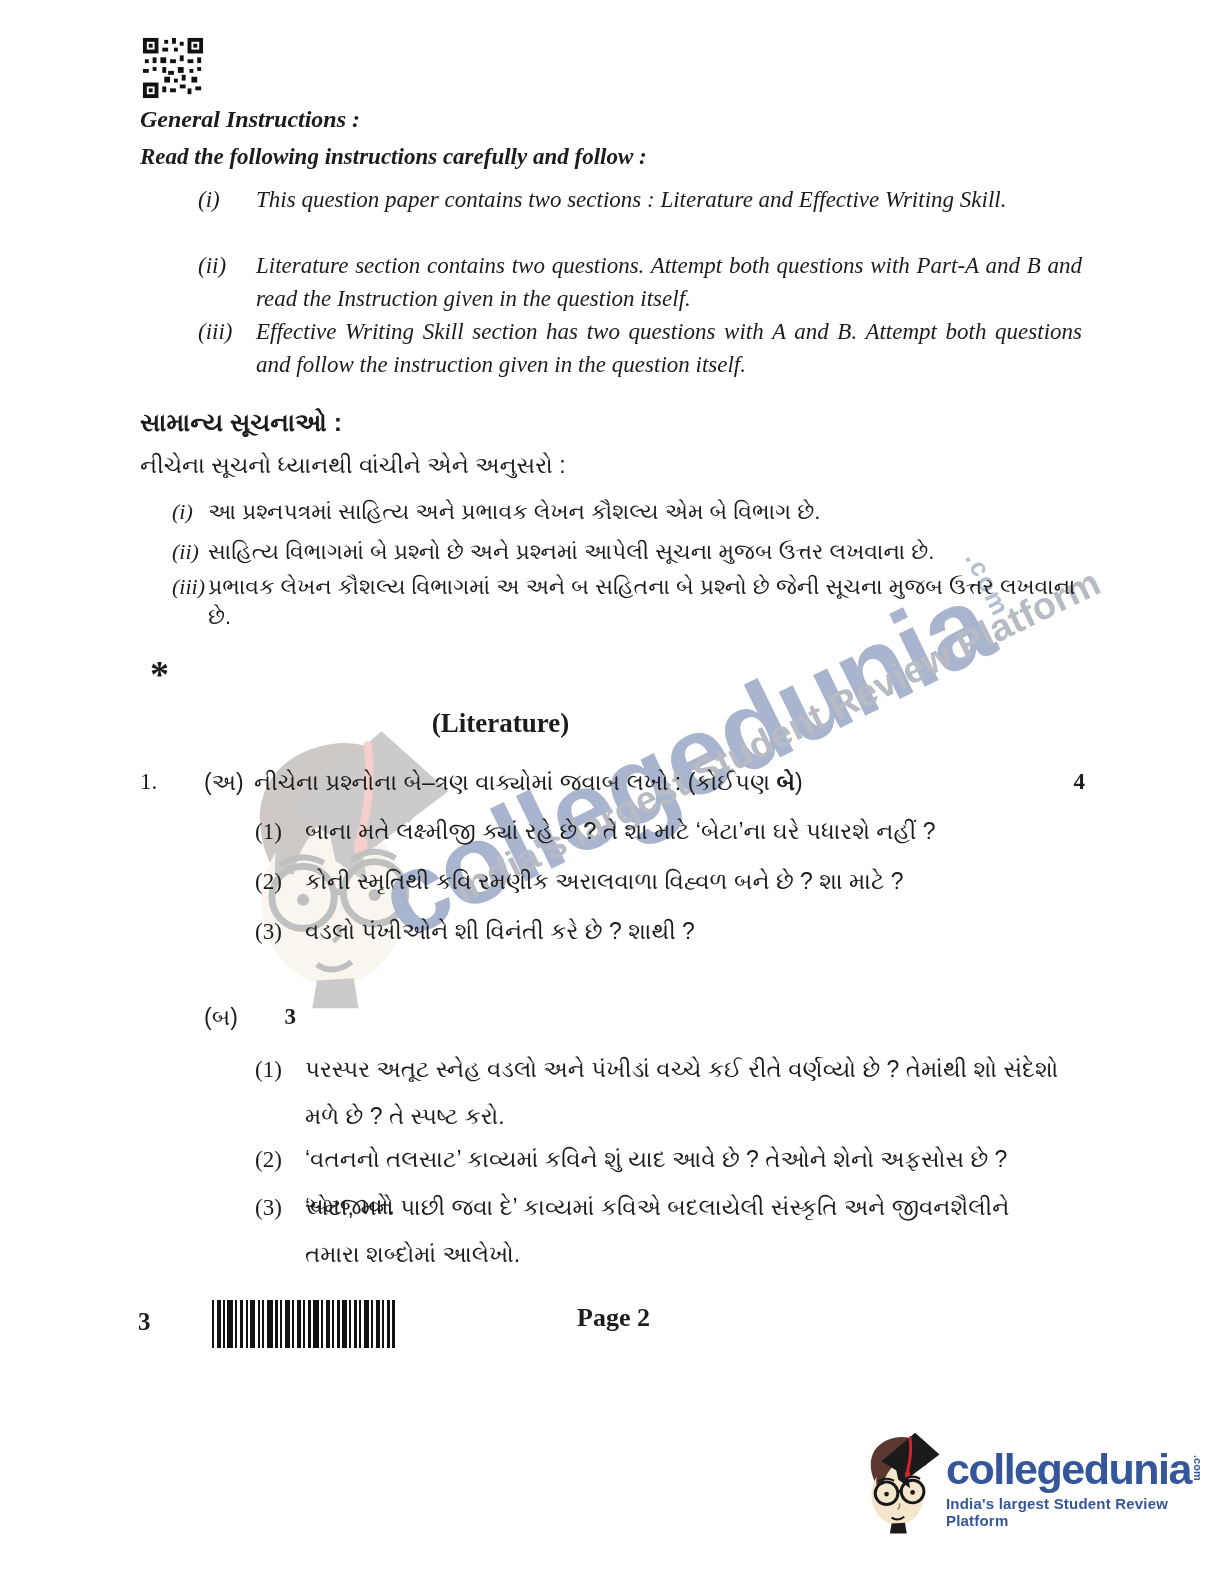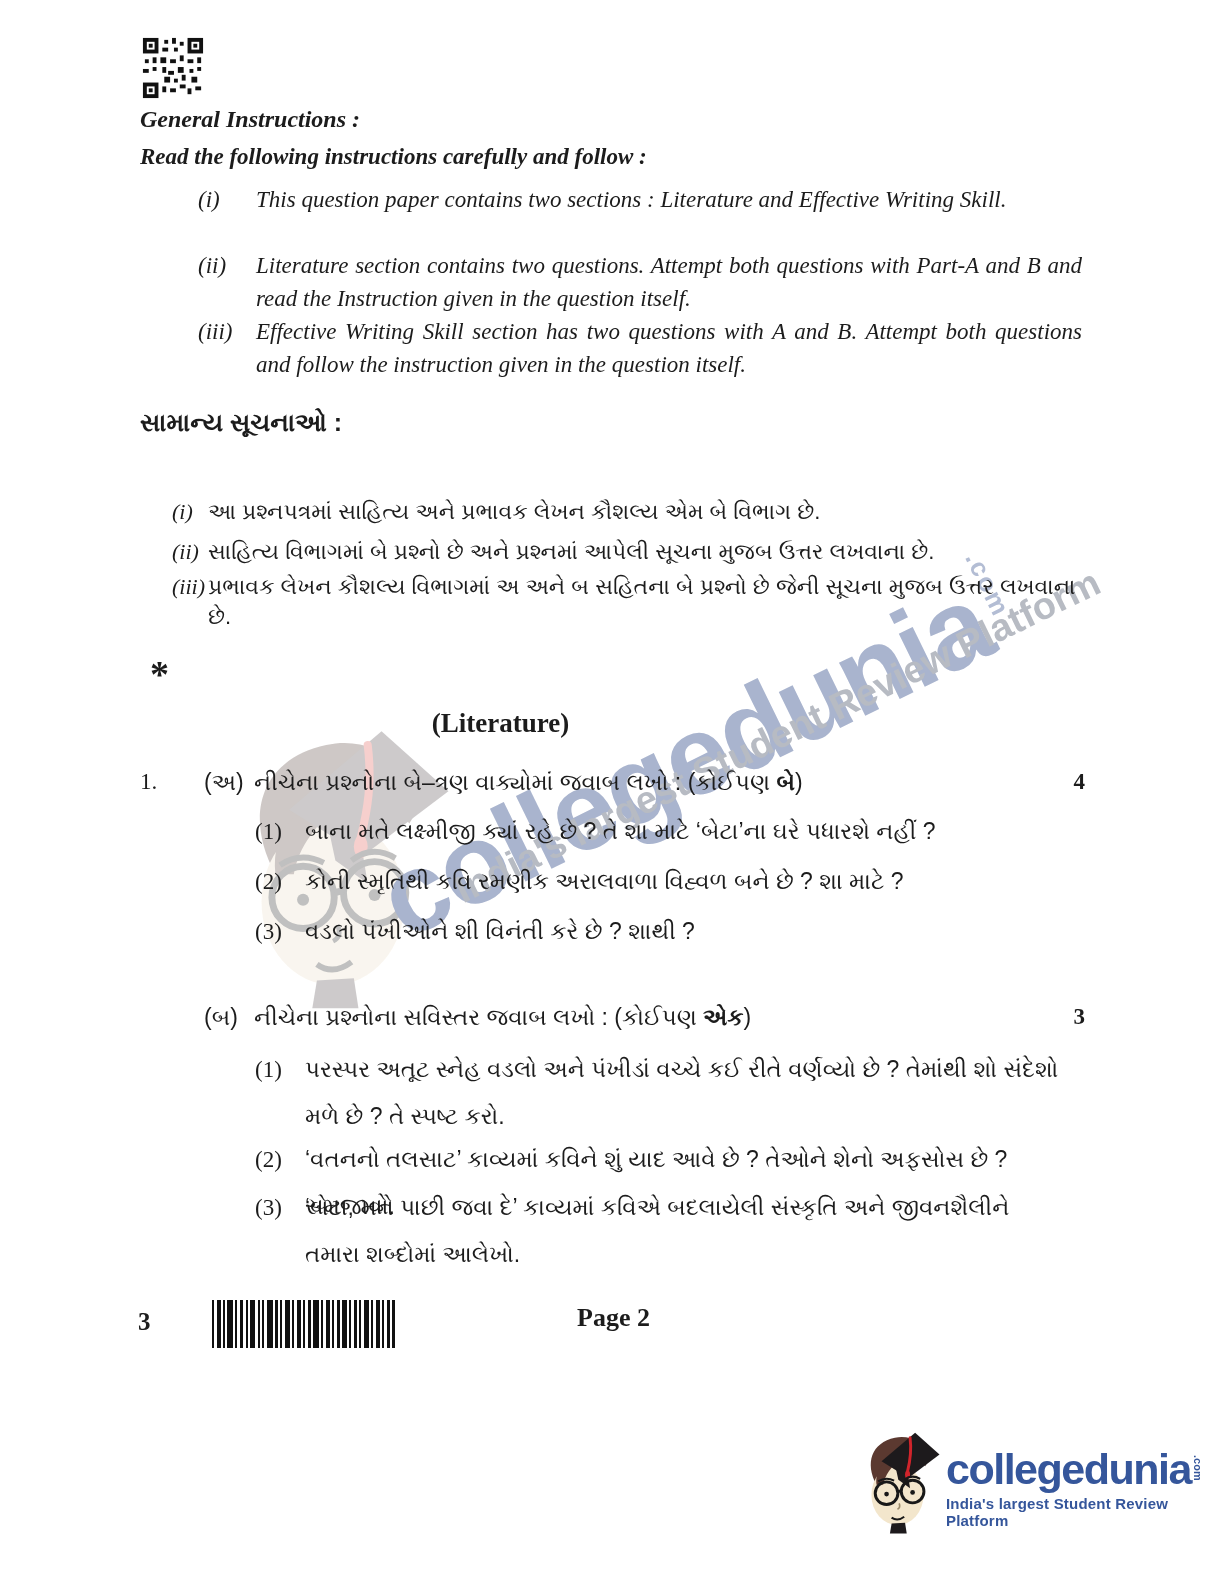--- a/index.html
+++ b/index.html
@@ -138,20 +138,21 @@
     <div class="row en en-item" style="top:249px;">
       <div class="lbl">(ii)</div>
       <div class="txt just">Literature section contains two questions. Attempt both questions with Part-A and B and read the Instruction given in the question itself.</div>
     </div>
     <div class="row en en-item" style="top:315px;">
       <div class="lbl">(iii)</div>
       <div class="txt just">Effective Writing Skill section has two questions with A and B. Attempt both questions and follow the instruction given in the question itself.</div>
     </div>
 
     <div class="abs title-gu gu">સામાન્ય સૂચનાઓ :</div>
+    <div class="abs lead-gu gu">નીચેના સૂચનો ધ્યાનથી વાંચીને એને અનુસરો :</div>
 
     <div class="row gu gu-item" style="top:497px;">
       <div class="lbl">(i)</div>
       <div class="txt">આ પ્રશ્નપત્રમાં સાહિત્ય અને પ્રભાવક લેખન કૌશલ્ય એમ બે વિભાગ છે.</div>
     </div>
     <div class="row gu gu-item" style="top:537px;">
       <div class="lbl">(ii)</div>
       <div class="txt">સાહિત્ય વિભાગમાં બે પ્રશ્નો છે અને પ્રશ્નમાં આપેલી સૂચના મુજબ ઉત્તર લખવાના છે.</div>
     </div>
     <div class="row gu gu-item" style="top:572px;">
@@ -179,21 +180,20 @@
       <div class="txt">કોની સ્મૃતિથી કવિ રમણીક અરાલવાળા વિહ્વળ બને છે ? શા માટે ?</div>
     </div>
     <div class="row gu sub-row" style="top:908px;">
       <div class="lbl">(3)</div>
       <div class="txt">વડલો પંખીઓને શી વિનંતી કરે છે ? શાથી ?</div>
     </div>
 
     <div class="row gu q-row" style="top:1000px;">
       <div class="q-num"></div>
       <div class="q-part">(બ)</div>
-      <div class="txt"><span>નીચેના પ્રશ્નોના સવિસ્તર જવાબ લખો : (કોઈપણ </span><span class="bold">એક</span><span>)</span></div>
       <div class="q-marks">3</div>
     </div>
 
     <div class="row gu sub-row" style="top:1046px;width:812px;">
       <div class="lbl">(1)</div>
       <div class="txt">પરસ્પર અતૂટ સ્નેહ વડલો અને પંખીડાં વચ્ચે કઈ રીતે વર્ણવ્યો છે ? તેમાંથી શો સંદેશો મળે છે ? તે સ્પષ્ટ કરો.</div>
     </div>
     <div class="row gu sub-row" style="top:1136px;">
       <div class="lbl">(2)</div>
       <div class="txt">‘વતનનો તલસાટ’ કાવ્યમાં કવિને શું યાદ આવે છે ? તેઓને શેનો અફસોસ છે ? સમજાવો.</div>

